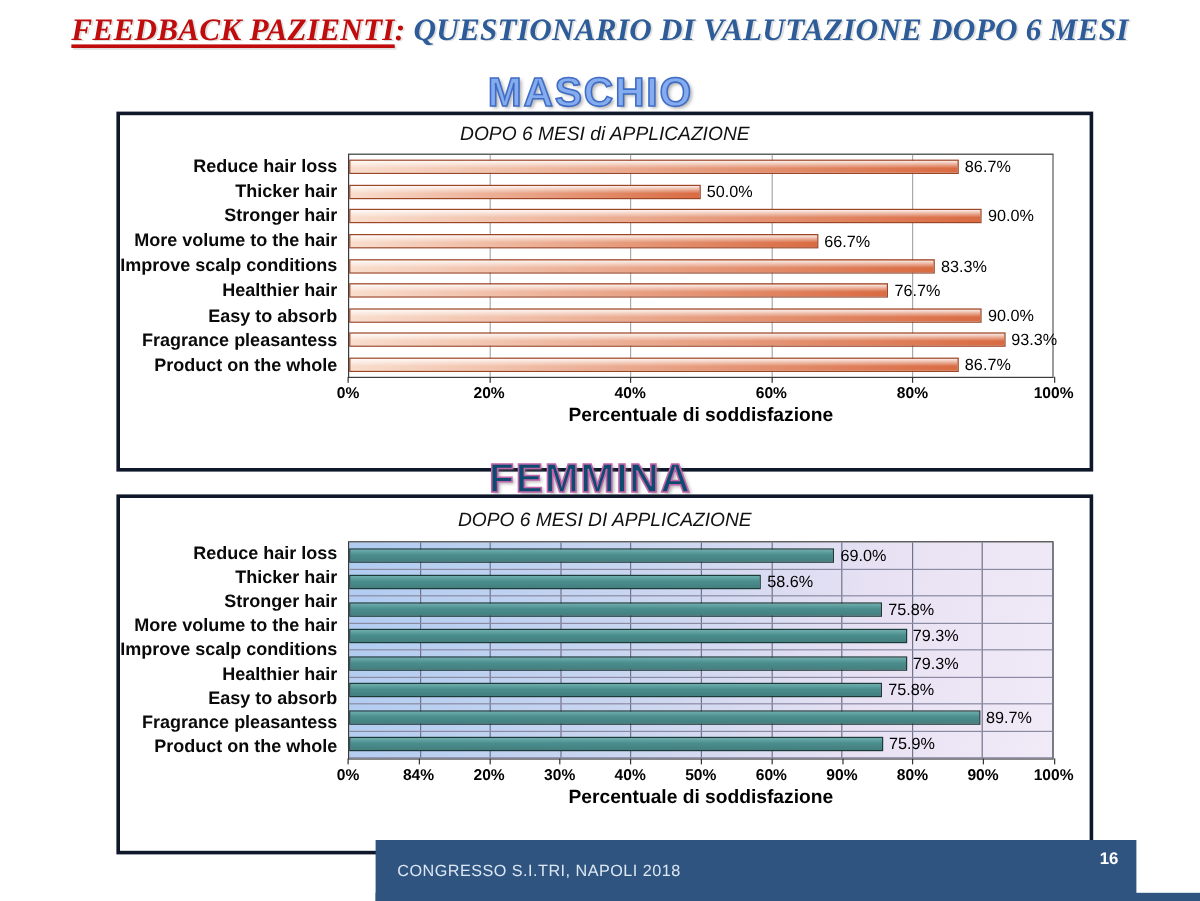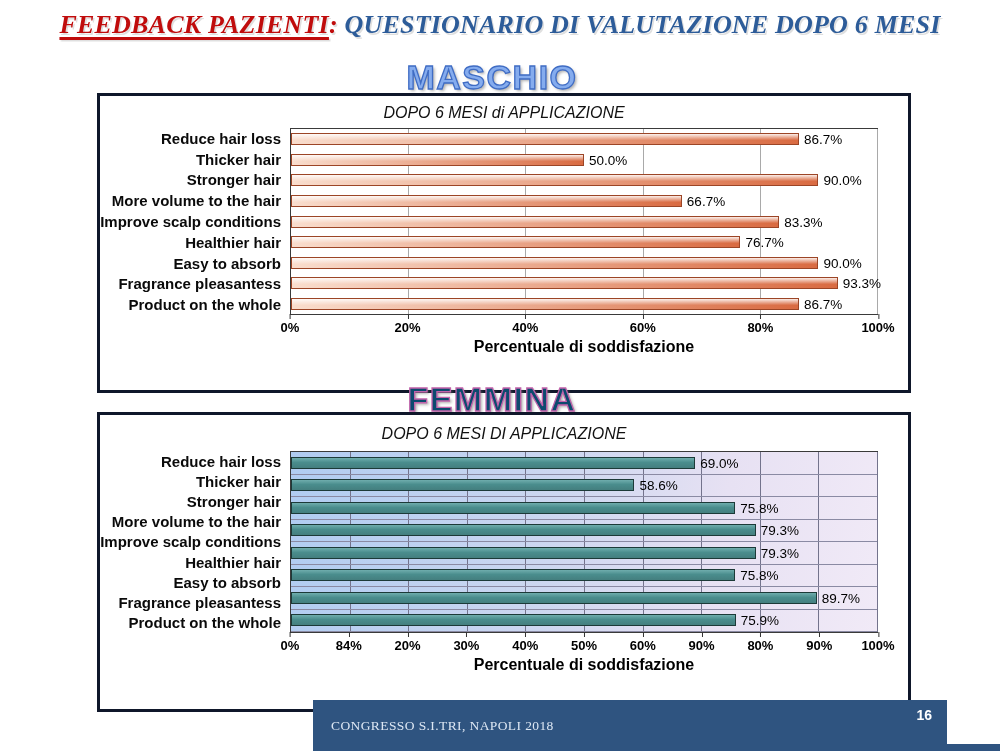--- a/index.html
+++ b/index.html
@@ -72,21 +72,21 @@
 
   .xlabel { margin-left:190px; margin-right:30px; margin-top:1px;
     text-align:center; font-weight:700; font-size:16px; color:#000; }
 
   
   .footer-bar { position:absolute; left:313px; top:700px; width:634px; height:51px;
     background:#2f5480; }
   .footer-strip { position:absolute; left:313px; top:744px; right:0; height:7px;
     background:#2f5480; }
   .footer-text { position:absolute; left:18px; top:18px; color:#dde7f3;
-    font-size:13.5px; letter-spacing:0.4px;font-family:Liberation Serif, serif; }
+    font-size:13.5px; letter-spacing:0.4px; }
   .page-num { position:absolute; right:15px; top:7px; color:#ffffff;
     font-weight:700; font-size:14px;text-align:right; }
 </style>
 </head>
 <body>
 
 <div class="slide">
 
   <div class="slide-title">
     <span class="t-red">FEEDBACK PAZIENTI</span><span class="t-colon">:</span><span class="t-blue"> QUESTIONARIO DI VALUTAZIONE DOPO 6 MESI</span>

